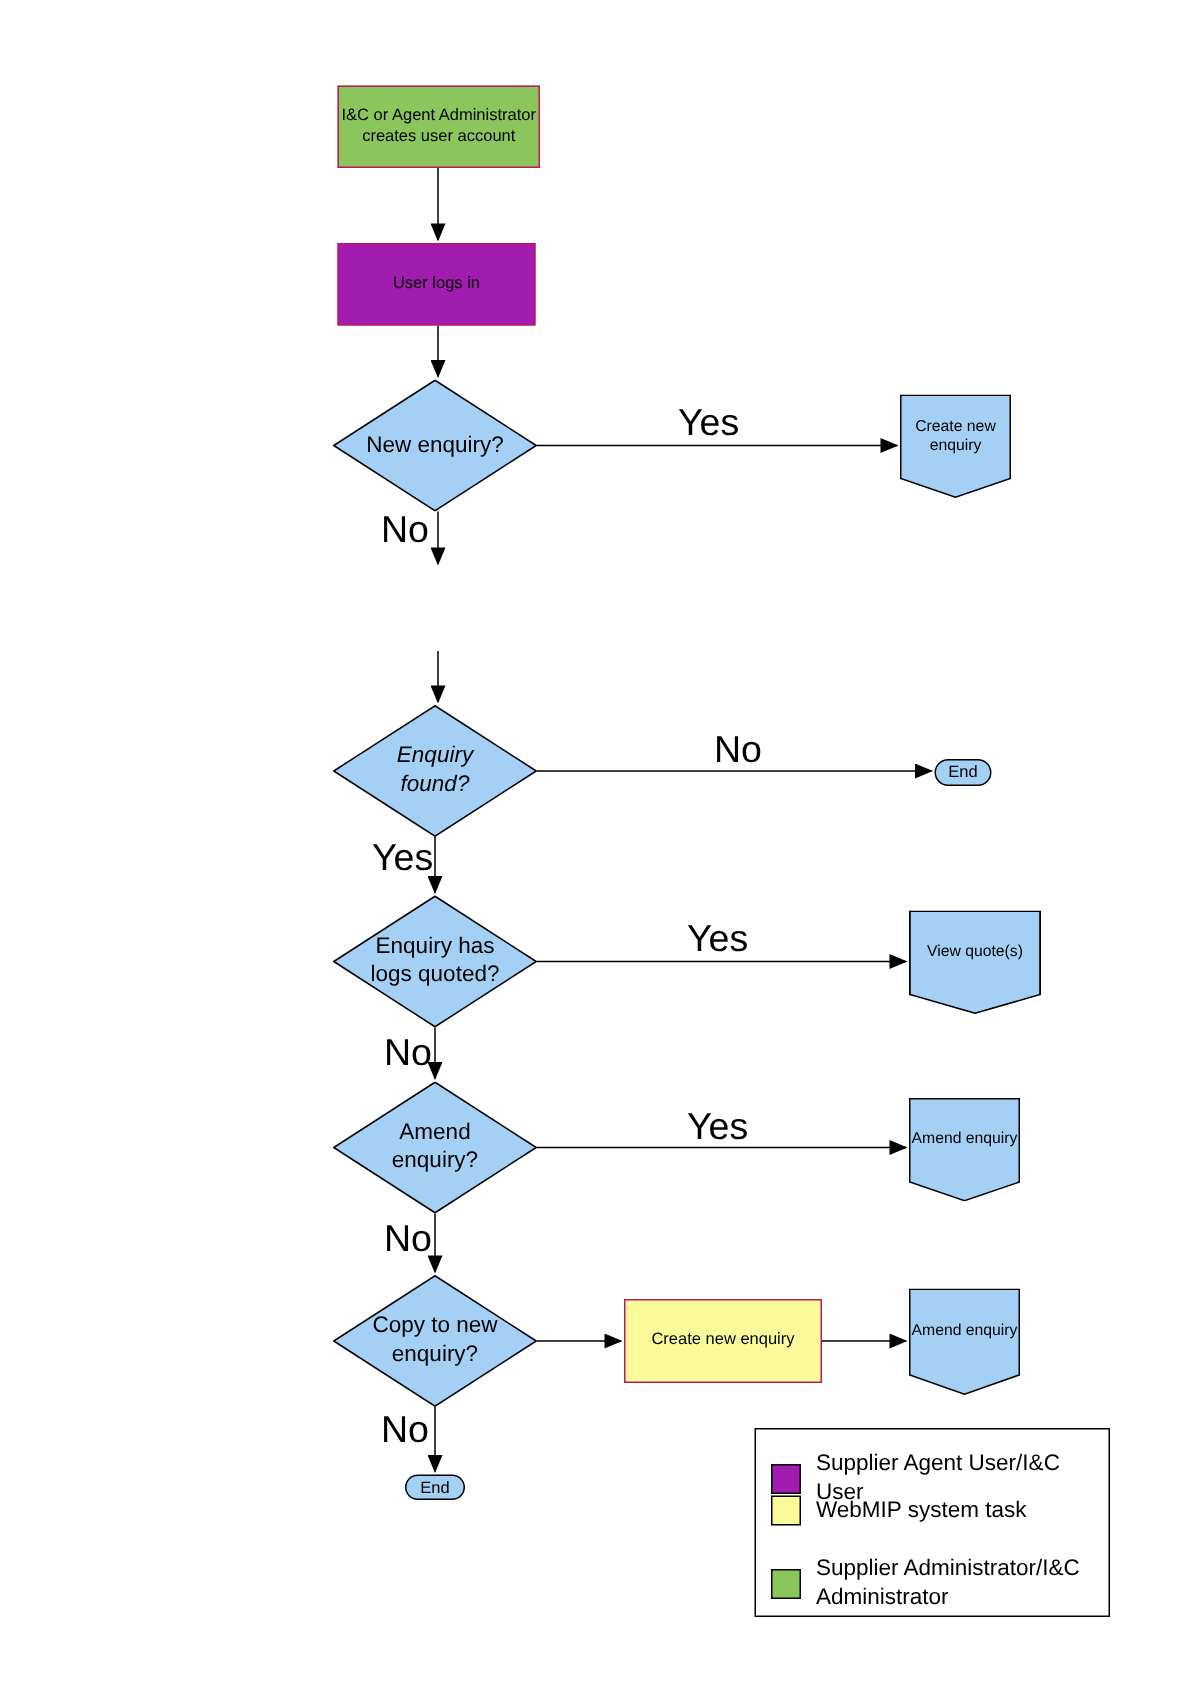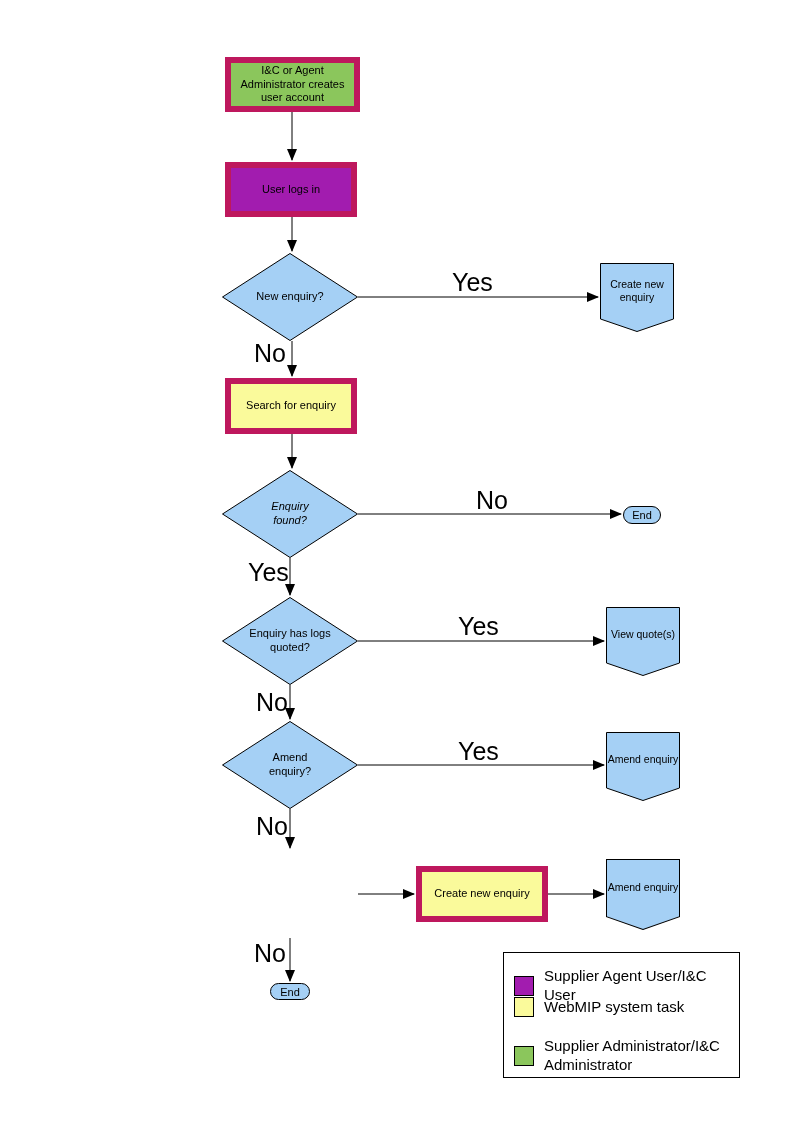--- a/index.html
+++ b/index.html
@@ -9,31 +9,31 @@
     font-family:"Liberation Sans", sans-serif; color:#000;
   }
   .connectors { position:absolute; left:0; top:0; width:794px; height:1123px; }
   .connectors line { stroke:#000; stroke-width:1; }
 
   .node {
     position:absolute; box-sizing:border-box;
     display:flex; align-items:center; justify-content:center;
     text-align:center; font-size:11px; line-height:1.25;
   }
-  .rect  { border:6px solid #be185d; }
+  .rect  { border:1px solid #be185d; }
   .fill-blue   { background:#a21caf; }
   .fill-yellow { background:#FAFA9B; }
   .fill-green  { background:#8BC65C; }
 
   .shape-wrap { position:absolute; }
   .shape-wrap svg { position:absolute; left:0; top:0; width:100%; height:100%; display:block; }
   .shape-label {
     position:absolute; left:0; top:0; right:0; bottom:0;
     display:flex; align-items:center; justify-content:center;
-    text-align:center; font-size:11px; line-height:1.25;
+    text-align:center; font-size:15px; line-height:1.25;
   }
   .shape-label .inner { display:inline-block; }
   .pent-label { bottom:13px; font-size:10.5px; }
 
   .terminator {
     position:absolute; box-sizing:border-box;
     border:1px solid #000; border-radius:9px; background:#A5D0F5;
     display:flex; align-items:center; justify-content:center; font-size:11px;
   }
 
@@ -75,23 +75,20 @@
   </svg>
 
   <div class="node rect fill-green" style="left:225px; top:57px; width:135px; height:55px;">
     <span class="inner">I&amp;C or Agent Administrator creates user account</span>
   </div>
 
   <div class="node rect fill-blue" style="left:225px; top:162px; width:132px; height:55px;">
     <span class="inner">User logs in</span>
   </div>
 
-  <div class="node rect fill-yellow" style="left:225px; top:378px; width:132px; height:56px;">
-    <span class="inner">Search for enquiry</span>
-  </div>
 
   <div class="node rect fill-yellow" style="left:416px; top:866px; width:132px; height:56px;">
     <span class="inner">Create new enquiry</span>
   </div>
 
   <div class="shape-wrap" style="left:222px; top:253px; width:136px; height:88px;">
     <svg viewBox="0 0 136 88" preserveAspectRatio="none">
       <polygon points="68,0.5 135.5,44 68,87.5 0.5,44" fill="#A5D0F5" stroke="#000" stroke-width="1"></polygon>
     </svg>
     <div class="shape-label">
@@ -119,31 +116,39 @@
 
   <div class="shape-wrap" style="left:222px; top:721px; width:136px; height:88px;">
     <svg viewBox="0 0 136 88" preserveAspectRatio="none">
       <polygon points="68,0.5 135.5,44 68,87.5 0.5,44" fill="#A5D0F5" stroke="#000" stroke-width="1"></polygon>
     </svg>
     <div class="shape-label">
         <span class="inner" style="width:62px;">Amend enquiry?</span>
       </div>
   </div>
 
+  <div class="shape-wrap" style="left:222px; top:850px; width:136px; height:88px;">
+    <svg viewBox="0 0 136 88" preserveAspectRatio="none">
+      <polygon points="68,0.5 135.5,44 68,87.5 0.5,44" fill="#A5D0F5" stroke="#000" stroke-width="1"></polygon>
+    </svg>
+    <div class="shape-label">
+        <span class="inner" style="width:86px;">Copy to new enquiry?</span>
+      </div>
+  </div>
 
   <div class="shape-wrap" style="left:600px; top:263px; width:74px; height:69px;">
     <svg viewBox="0 0 74 69" preserveAspectRatio="none">
       <polygon points="0.5,0.5 73.5,0.5 73.5,56 37,68.5 0.5,56" fill="#A5D0F5" stroke="#000" stroke-width="1"></polygon>
     </svg>
     <div class="shape-label pent-label">
         <span class="inner" style="width:64px;">Create new enquiry</span>
       </div>
   </div>
 
-  <div class="shape-wrap" style="left:606px; top:607px; width:74px; height:69px;">
+  <div class="shape-wrap" style="left:606px; top:607px; width:88px; height:69px;">
     <svg viewBox="0 0 74 69" preserveAspectRatio="none">
       <polygon points="0.5,0.5 73.5,0.5 73.5,56 37,68.5 0.5,56" fill="#A5D0F5" stroke="#000" stroke-width="1"></polygon>
     </svg>
     <div class="shape-label pent-label">
         <span class="inner" style="white-space:nowrap;">View quote(s)</span>
       </div>
   </div>
 
   <div class="shape-wrap" style="left:606px; top:732px; width:74px; height:69px;">
     <svg viewBox="0 0 74 69" preserveAspectRatio="none">

